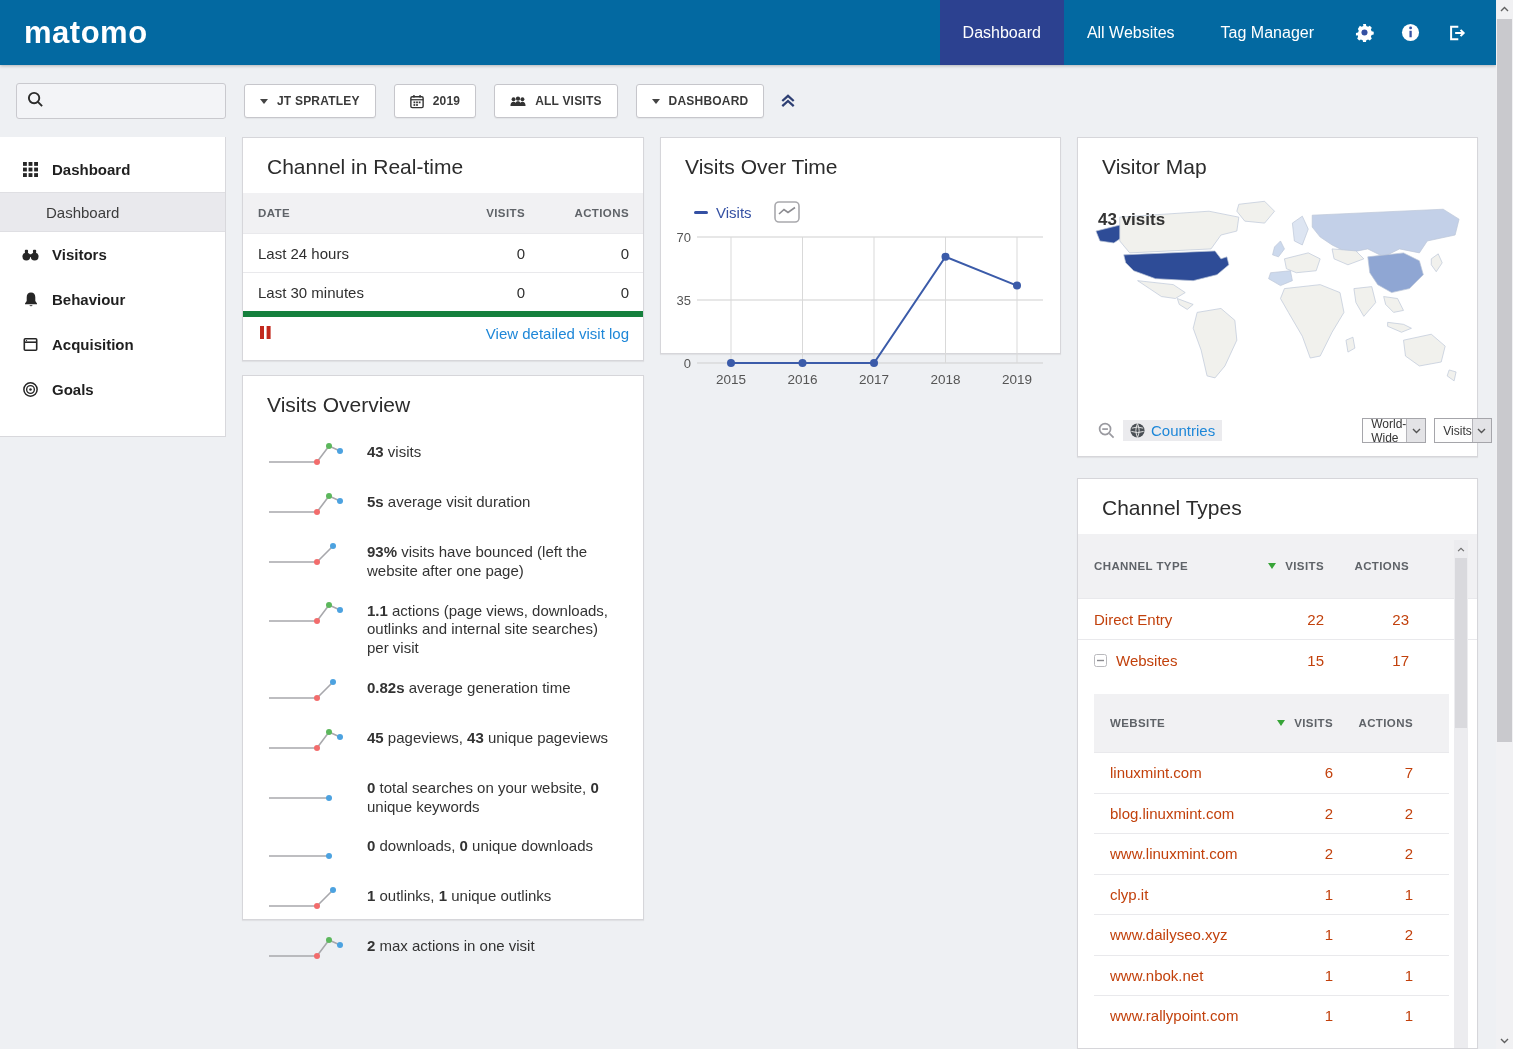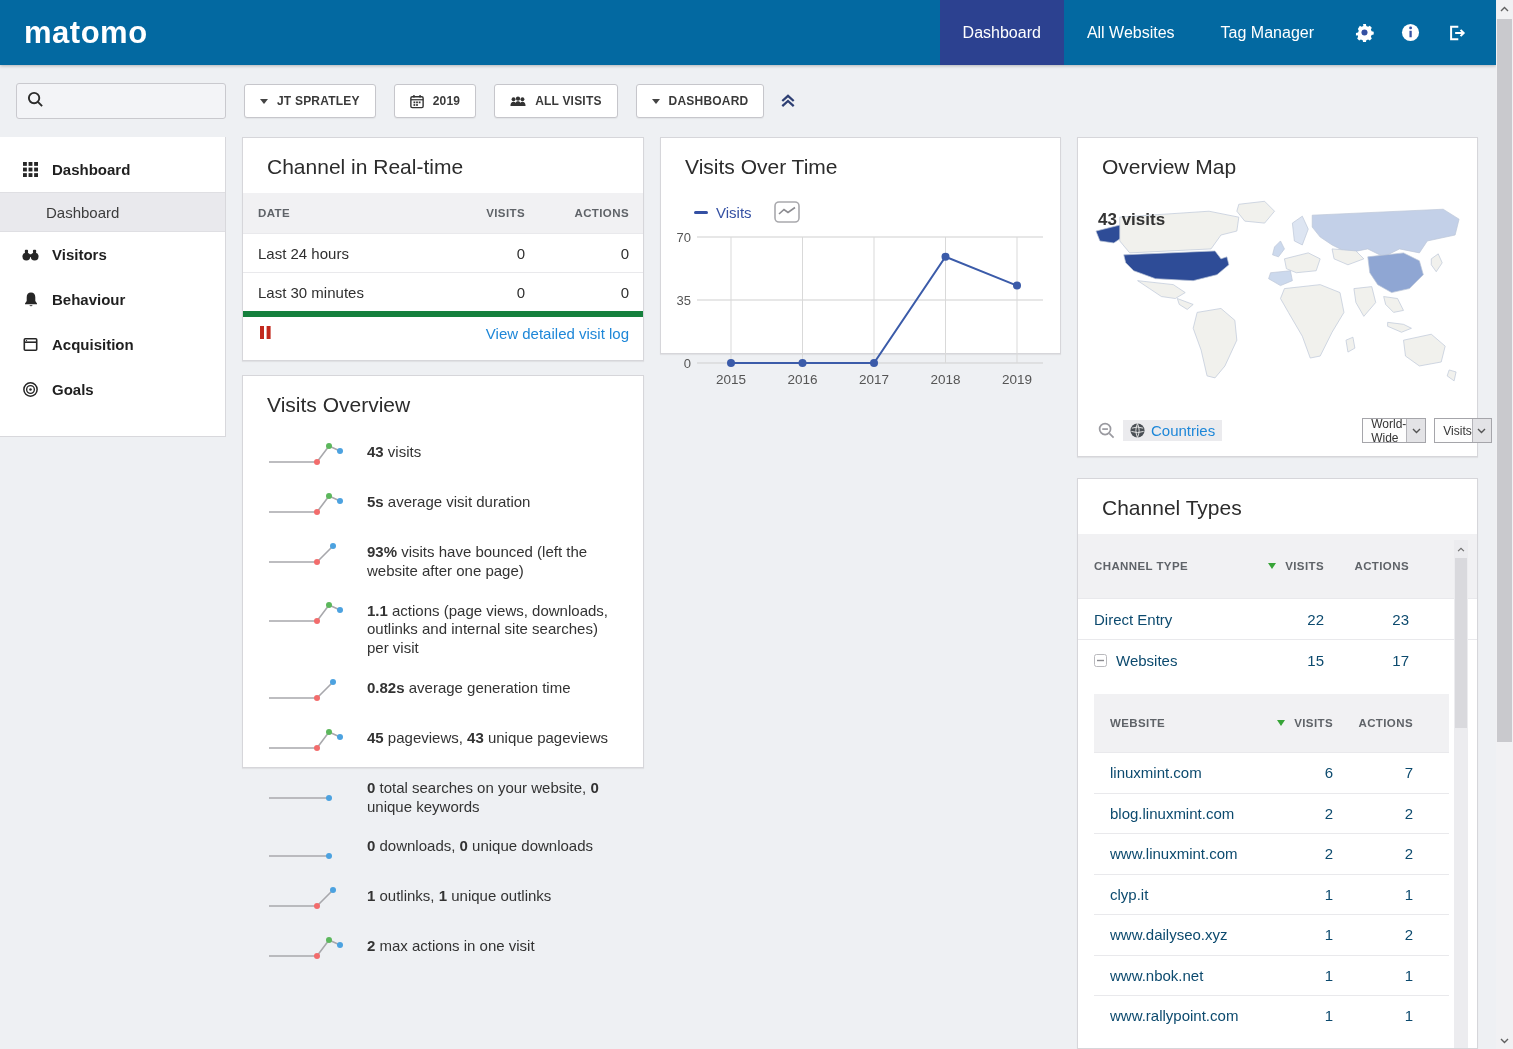--- a/index.html
+++ b/index.html
@@ -42,21 +42,21 @@
   .side-item { height:45px; display:flex; align-items:center; padding-left:22px; gap:13px;
     font-size:15px; font-weight:bold; color:#1f1f1f; cursor:pointer; }
   .side-item .sicon { width:17px; display:flex; justify-content:center; }
   .side-item.sub { font-weight:normal; color:#3c3c3c; padding-left:46px; height:40px; }
   .side-item.sub.selected { background:#e9e9ed; border-top:1px solid #dfdfe3; border-bottom:1px solid #dfdfe3; }
 
   
   .card { position:absolute; background:#fff; border:1px solid #d6d6da; box-shadow:0 1px 1px rgba(0,0,0,.06); }
   .card h2 { font-size:21px; font-weight:normal; color:#2c2c2c; padding:17px 24px 14px; }
   #card-realtime { left:242px; top:137px; width:402px; height:224px; }
-  #card-overview { left:242px; top:375px; width:402px; height:393px; }
+  #card-overview { left:242px; top:375px; width:402px; height:545px; }
   #card-overtime { left:660px; top:137px; width:401px; height:217px; }
   #card-map      { left:1077px; top:137px; width:401px; height:320px; }
   #card-channel  { left:1077px; top:478px; width:401px; height:571px; overflow:hidden; }
 
   
   .rt-head, .rt-row { display:flex; align-items:center; padding:0 14px 0 15px;gap:12px; }
   .rt-head { background:#f1f1f3; height:40px; font-size:11.5px; font-weight:bold; color:#5f6368; letter-spacing:.4px; }
   .rt-row { height:39px; border-top:1px solid #e9e9ec; font-size:15px; color:#2f2f2f; }
   .rt-c1 { flex:1; text-align:left; }
   .rt-c2 { width:85px; text-align:right; }
@@ -86,21 +86,21 @@
     font-size:12px; color:#333; margin-left:8px; cursor:pointer; }
   .mini-select .val { flex:1; padding-left:8px; }
   .mini-select .chev { width:19px; height:100%; background:#e3e3e6; border-left:1px solid #b5b5ba;
     display:flex; align-items:center; justify-content:center; }
   .ms1 { margin-left:140px; }
 
   
   .ch-head { background:#f1f1f3; height:64px; display:flex; align-items:center; padding:0 68px 0 16px;
     font-size:11.5px; font-weight:bold; color:#5f6368; letter-spacing:.4px; }
   .ch-row { height:41px; display:flex; align-items:center; padding:0 68px 0 16px; border-top:1px solid #e9e9ec;
-    font-size:15px; color:#0c4a6e; }
+    font-size:15px; color:#c2410c; }
   .ch-c1 { flex:1; display:flex; align-items:center; gap:9px; }
   .ch-cv { width:85px; text-align:right; display:flex; justify-content:flex-end; align-items:center; gap:5px; }
   .ch-ca { width:85px; text-align:right; }
   .sort-tri { width:0; height:0; border-left:4.5px solid transparent; border-right:4.5px solid transparent;
     border-top:6px solid #37A437; display:inline-block; margin-right:4px; }
   .subtable { margin:14px 30px 0 16px; width:355px; }
   .subtable .ch-head { height:58px; padding:0 36px 0 16px; }
   .subtable .ch-row { padding:0 36px 0 16px; height:40.5px; }
   .subtable .ch-cv, .subtable .ch-ca { width:80px; }
   
@@ -433,21 +433,21 @@
         <polyline points="62,140 133.5,140 205,140 276.5,33.8 348,62.599999999999994" fill="none" stroke="#3B5BA9" stroke-width="2"></polyline>
         <circle cx="62" cy="140" r="4" fill="#3B5BA9"></circle>
         <circle cx="133.5" cy="140" r="4" fill="#3B5BA9"></circle>
         <circle cx="205" cy="140" r="4" fill="#3B5BA9"></circle>
         <circle cx="276.5" cy="33.8" r="4" fill="#3B5BA9"></circle>
         <circle cx="348" cy="62.599999999999994" r="4" fill="#3B5BA9"></circle>
       </svg></div>
 </div>
 
 <div class="card" id="card-map">
-  <h2>Overview Map</h2>
+  <h2>Visitor Map</h2>
   <div class="map-visits">43 visits</div>
   <svg class="map-svg" id="world-map" width="377" height="205" viewBox="0 0 380 200">
     <g id="map-land" stroke-width="0.7">
       <path d="M6,30 L30,24 36,34 24,42 10,40 Z" fill="#2E4C97" stroke="#BCC6D8"></path>
       <path d="M30,16 L120,10 150,16 148,30 132,34 122,48 40,52 30,40 Z" fill="#F1F1ED" stroke="#BCC6D8"></path>
       <path d="M150,3 L176,0 186,10 176,22 156,20 148,10 Z" fill="#F1F1ED" stroke="#BCC6D8"></path>
       <path d="M34,54 L126,50 132,58 138,56 140,64 128,74 104,80 66,78 44,70 36,62 Z" fill="#2E4C97" stroke="#BCC6D8"></path>
       <path d="M48,80 L84,84 96,92 86,98 72,96 60,88 Z" fill="#F1F1ED" stroke="#BCC6D8"></path>
       <path d="M88,98 L104,104 98,109 90,104 Z" fill="#F1F1ED" stroke="#BCC6D8"></path>
       <path d="M108,112 L132,108 146,120 148,140 136,166 126,178 118,176 112,150 104,128 Z" fill="#F1F1ED" stroke="#BCC6D8"></path>

